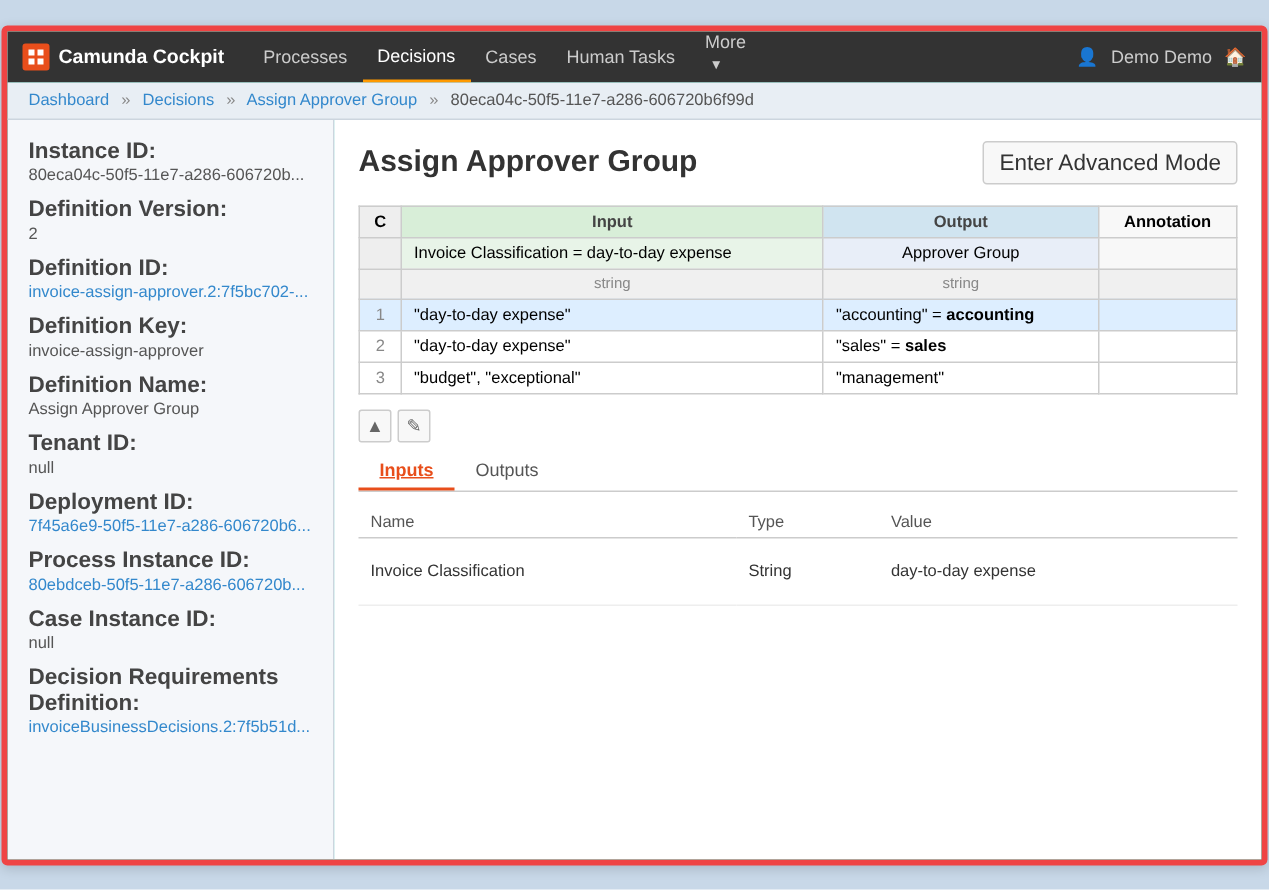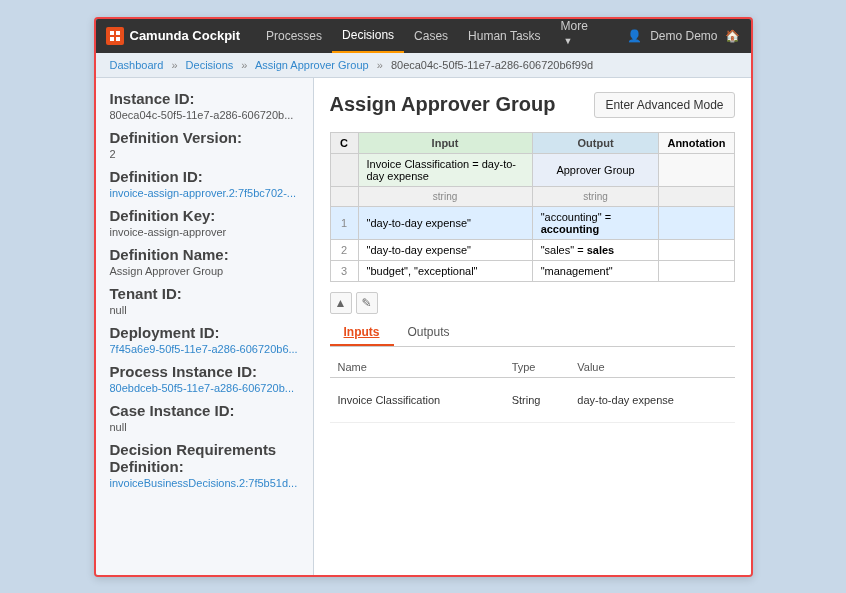--- a/index.html
+++ b/index.html
@@ -9,23 +9,23 @@
       background: #c8d8e8;
       display: flex;
       justify-content: center;
       align-items: center;
       width: 846px;
       height: 593px;
       overflow: hidden;
     }
     .window {
       background: #5eead4;
-      border: 2px solid #ef4444;
+      border: 4px solid #ef4444;
       border-radius: 4px;
-      width: 659px;
+      width: 844px;
       height: 560px;
       display: flex;
       flex-direction: column;
       box-shadow: 0 2px 8px rgba(0,0,0,0.15);
       overflow: hidden;
     }
     
     .navbar {
       background: #333;
       color: #fff;
@@ -144,21 +144,21 @@
     }
     .decision-title {
       font-size: 20px;
       font-weight: bold;
       color: #333;
     }
     .btn-advanced {
       background: #f8f8f8;
       border: 1px solid #ccc;
       padding: 5px 10px;
-      font-size: 12px;
+      font-size: 15px;
       color: #333;
       cursor: pointer;
       border-radius: 3px;
     }
     
     .dmn-table {
       width: 100%;
       border-collapse: collapse;
       font-size: 11px;
       margin-bottom: 10px;

